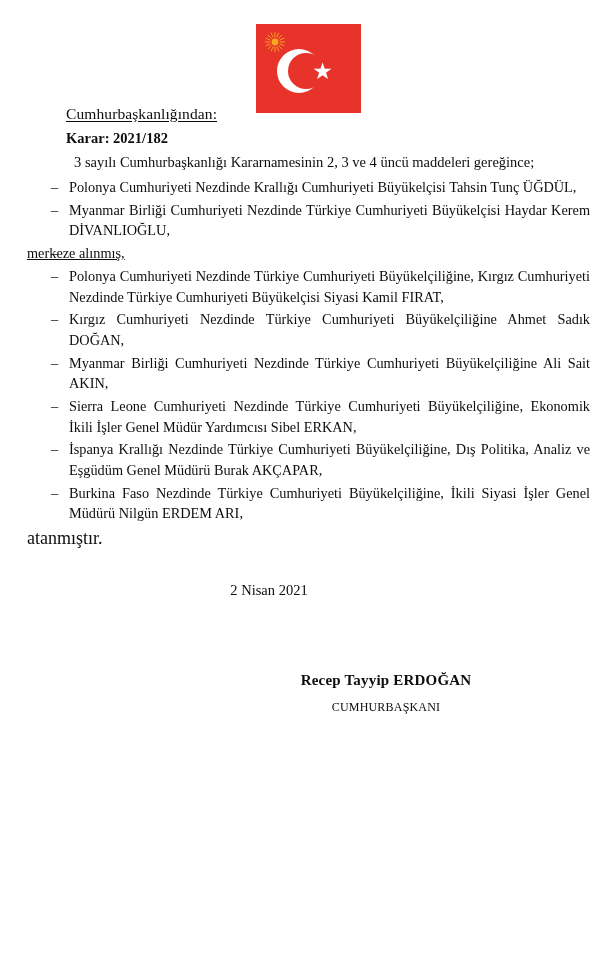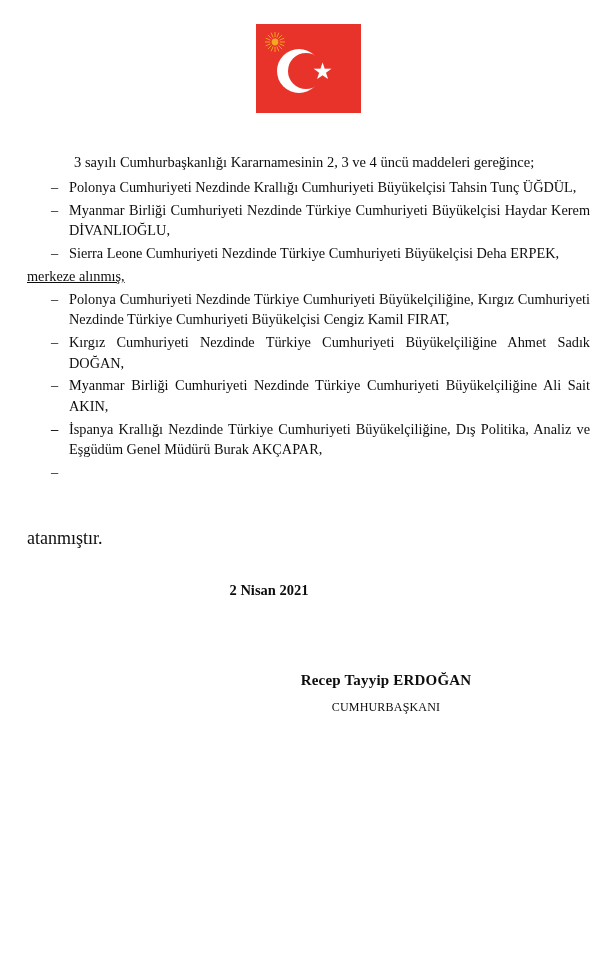--- a/index.html
+++ b/index.html
@@ -154,21 +154,20 @@
   .date-line {
     position: absolute;
     top: 580px;
     left: 0;
     width: 520px;
     text-align: center;
     font-size: 14.5px;
     line-height: 20px;
     padding-left: 18px;
     box-sizing: border-box;
-    font-weight: bold;
   }
 
   .signature-block {
     position: absolute;
     top: 670px;
     left: 0;
     width: 616px;
     text-align: center;
     padding-left: 156px;
     box-sizing: border-box;
@@ -213,34 +212,38 @@
           <line x1="3.8" y1="26.7" x2="11.2" y2="23.6"></line>
           <line x1="2.5" y1="20" x2="10.5" y2="20"></line>
           <line x1="3.8" y1="13.3" x2="11.2" y2="16.4"></line>
           <line x1="7.6" y1="7.6" x2="13.2" y2="13.2"></line>
           <line x1="13.3" y1="3.8" x2="16.4" y2="11.2"></line>
         </g>
       </svg>
     </div>
   </div>
 
+  <div class="heading-block">
+    <div class="office-line">Cumhurbaşkanlığından:</div>
+    <div class="decision-line">Karar: 2021/182</div>
+  </div>
 
   <div class="intro-line">3 sayılı Cumhurbaşkanlığı Kararnamesinin 2, 3 ve 4 üncü maddeleri gereğince;</div>
 
   <div class="item-list" id="item-list">
       <div class="list-item"><span class="dash">–</span><span>Polonya Cumhuriyeti Nezdinde Krallığı Cumhuriyeti Büyükelçisi Tahsin Tunç ÜĞDÜL,</span></div>
       <div class="list-item"><span class="dash">–</span><span>Myanmar Birliği Cumhuriyeti Nezdinde Türkiye Cumhuriyeti Büyükelçisi Haydar Kerem DİVANLIOĞLU,</span></div>
-      <div class="list-item"><span class="dash">–</span><span>Sierra Leone Cumhuriyeti Nezdinde Türkiye Cumhuriyeti Büyükelçisi Deha ERPEK,</span></div>
+      <div class="list-item"><span class="dash">–</span></div>
       <div class="plain-line"><span>merkeze alınmış,</span></div>
-      <div class="list-item"><span class="dash">–</span><span>Polonya Cumhuriyeti Nezdinde Türkiye Cumhuriyeti Büyükelçiliğine, Kırgız Cumhuriyeti Nezdinde Türkiye Cumhuriyeti Büyükelçisi Cengiz Kamil FIRAT,</span></div>
+      <div class="list-item"><span class="dash">–</span><span>Polonya Cumhuriyeti Nezdinde Türkiye Cumhuriyeti Büyükelçiliğine, Kırgız Cumhuriyeti Nezdinde Türkiye Cumhuriyeti Büyükelçisi Siyasi Kamil FIRAT,</span></div>
       <div class="list-item"><span class="dash">–</span><span>Kırgız Cumhuriyeti Nezdinde Türkiye Cumhuriyeti Büyükelçiliğine Ahmet Sadık DOĞAN,</span></div>
       <div class="list-item"><span class="dash">–</span><span>Myanmar Birliği Cumhuriyeti Nezdinde Türkiye Cumhuriyeti Büyükelçiliğine Ali Sait AKIN,</span></div>
-      <div class="list-item"><span class="dash">–</span></div>
+      <div class="list-item"><span class="dash">–</span><span>Sierra Leone Cumhuriyeti Nezdinde Türkiye Cumhuriyeti Büyükelçiliğine, Ekonomik İkili İşler Genel Müdür Yardımcısı Sibel ERKAN,</span></div>
       <div class="list-item"><span class="dash">–</span><span>İspanya Krallığı Nezdinde Türkiye Cumhuriyeti Büyükelçiliğine, Dış Politika, Analiz ve Eşgüdüm Genel Müdürü Burak AKÇAPAR,</span></div>
-      <div class="list-item"><span class="dash">–</span></div>
+      <div class="list-item"><span class="dash">–</span><span>Burkina Faso Nezdinde Türkiye Cumhuriyeti Büyükelçiliğine, İkili Siyasi İşler Genel Müdürü Nilgün ERDEM ARI,</span></div>
     </div>
 
   <div class="closing-line">atanmıştır.</div>
 
   <div class="date-line">2 Nisan 2021</div>
 
   <div class="signature-block">
     <div class="signer-name">Recep Tayyip ERDOĞAN</div>
     <div class="signer-title">CUMHURBAŞKANI</div>
   </div>

